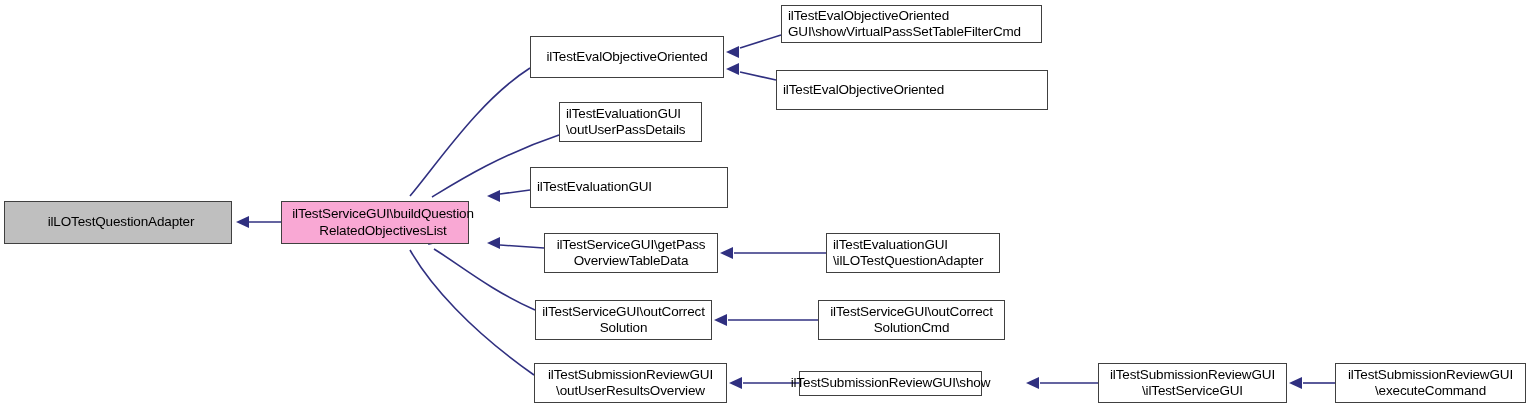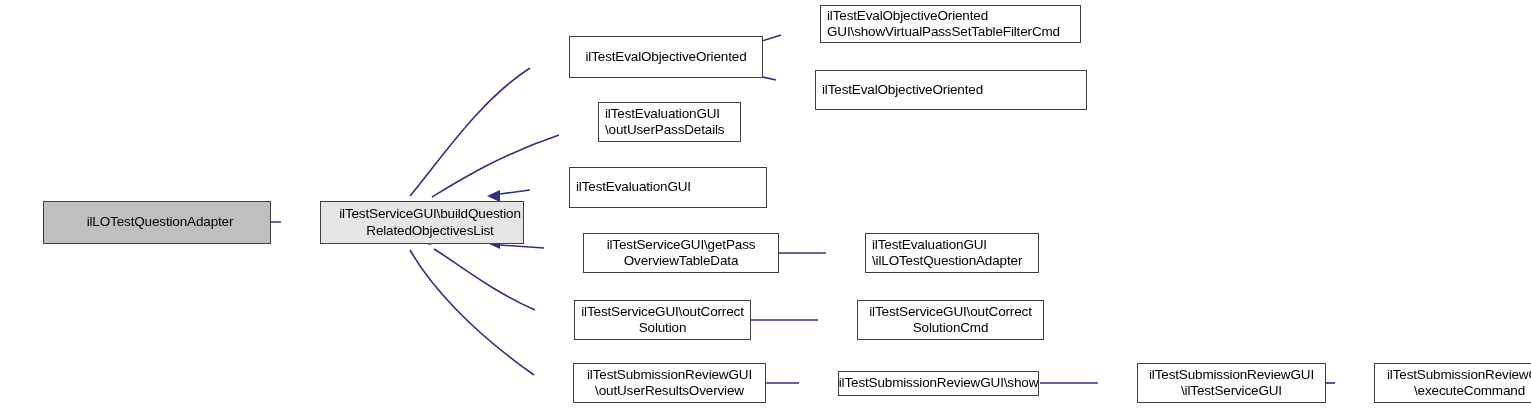--- a/index.html
+++ b/index.html
@@ -22,21 +22,20 @@
     border: 1px solid #404040;
     background: #ffffff;
     color: #000000;
     font-size: 13.5px;
     line-height: 16.5px;
     display: flex;
     flex-direction: column;
     justify-content: center;
     white-space: pre;
     letter-spacing: -0.15px;
-    margin-left: 39px;
   }
   .node.center { text-align: center; align-items: center; }
   .node.left   { text-align: left; align-items: flex-start; padding-left: 6px; }
   .node.highlight {
     background: #bfbfbf;
     border-color: #404040;
     align-items: center;
   }
   .node .ln { display: block; }
   svg.edges {
@@ -77,28 +76,28 @@
       <polygon points="714,320 727,314 727,326" fill="#303080"></polygon>
       <path d="M 799 383 L 743 383" stroke="#303080" stroke-width="1.6" fill="none"></path>
       <polygon points="729,383 742,377 742,389" fill="#303080"></polygon>
       <path d="M 1098 383 L 1040 383" stroke="#303080" stroke-width="1.6" fill="none"></path>
       <polygon points="1026,383 1039,377 1039,389" fill="#303080"></polygon>
       <path d="M 1335 383 L 1303 383" stroke="#303080" stroke-width="1.6" fill="none"></path>
       <polygon points="1289,383 1302,377 1302,389" fill="#303080"></polygon>
     </svg>
   <div id="nodes-layer">
       <div class="node left highlight" style="left: 4px; top: 201px; width: 228px; height: 43px; border-color: rgb(64, 64, 64); background: rgb(191, 191, 191);"><span class="ln">ilLOTestQuestionAdapter</span></div>
-      <div class="node center" style="left: 281px; top: 201px; width: 204px; height: 43px; border-color: rgb(64, 64, 64); background: #e5e5e5; padding-left: 16px;"><span class="ln">ilTestServiceGUI\buildQuestion</span><span class="ln">RelatedObjectivesList</span></div>
+      <div class="node center" style="left: 281px; top: 201px; width: 188px; height: 43px; border-color: rgb(64, 64, 64); background: #f9a8d4; padding-left: 16px;"><span class="ln">ilTestServiceGUI\buildQuestion</span><span class="ln">RelatedObjectivesList</span></div>
       <div class="node center" style="left: 530px; top: 36px; width: 194px; height: 42px; border-color: rgb(64, 64, 64); background: rgb(255, 255, 255);"><span class="ln">ilTestEvalObjectiveOriented</span></div>
       <div class="node left" style="left: 781px; top: 5px; width: 261px; height: 38px; border-color: rgb(64, 64, 64); background: rgb(255, 255, 255);"><span class="ln">ilTestEvalObjectiveOriented</span><span class="ln">GUI\showVirtualPassSetTableFilterCmd</span></div>
       <div class="node left" style="left: 776px; top: 70px; width: 272px; height: 40px; border-color: rgb(64, 64, 64); background: rgb(255, 255, 255);"><span class="ln">ilTestEvalObjectiveOriented</span></div>
       <div class="node left" style="left: 559px; top: 102px; width: 143px; height: 40px; border-color: rgb(64, 64, 64); background: rgb(255, 255, 255);"><span class="ln">ilTestEvaluationGUI</span><span class="ln">\outUserPassDetails</span></div>
       <div class="node left" style="left: 530px; top: 167px; width: 198px; height: 41px; border-color: rgb(64, 64, 64); background: rgb(255, 255, 255);"><span class="ln">ilTestEvaluationGUI</span></div>
-      <div class="node center" style="left: 544px; top: 233px; width: 196px; height: 40px; border-color: rgb(64, 64, 64); background: rgb(255, 255, 255);"><span class="ln">ilTestServiceGUI\getPass</span><span class="ln">OverviewTableData</span></div>
+      <div class="node center" style="left: 544px; top: 233px; width: 174px; height: 40px; border-color: rgb(64, 64, 64); background: rgb(255, 255, 255);"><span class="ln">ilTestServiceGUI\getPass</span><span class="ln">OverviewTableData</span></div>
       <div class="node left" style="left: 826px; top: 233px; width: 174px; height: 40px; border-color: rgb(64, 64, 64); background: rgb(255, 255, 255);"><span class="ln">ilTestEvaluationGUI</span><span class="ln">\ilLOTestQuestionAdapter</span></div>
       <div class="node center" style="left: 535px; top: 300px; width: 177px; height: 40px; border-color: rgb(64, 64, 64); background: rgb(255, 255, 255);"><span class="ln">ilTestServiceGUI\outCorrect</span><span class="ln">Solution</span></div>
       <div class="node center" style="left: 818px; top: 300px; width: 187px; height: 40px; border-color: rgb(64, 64, 64); background: rgb(255, 255, 255);"><span class="ln">ilTestServiceGUI\outCorrect</span><span class="ln">SolutionCmd</span></div>
       <div class="node center" style="left: 534px; top: 363px; width: 193px; height: 40px; border-color: rgb(64, 64, 64); background: rgb(255, 255, 255);"><span class="ln">ilTestSubmissionReviewGUI</span><span class="ln">\outUserResultsOverview</span></div>
-      <div class="node center" style="left: 799px; top: 371px; width: 201px; height: 25px; border-color: rgb(64, 64, 64); background: rgb(255, 255, 255);"><span class="ln">ilTestSubmissionReviewGUI\show</span></div>
+      <div class="node center" style="left: 799px; top: 371px; width: 183px; height: 25px; border-color: rgb(64, 64, 64); background: rgb(255, 255, 255);"><span class="ln">ilTestSubmissionReviewGUI\show</span></div>
       <div class="node center" style="left: 1098px; top: 363px; width: 189px; height: 40px; border-color: rgb(64, 64, 64); background: rgb(255, 255, 255);"><span class="ln">ilTestSubmissionReviewGUI</span><span class="ln">\ilTestServiceGUI</span></div>
       <div class="node center" style="left: 1335px; top: 363px; width: 191px; height: 40px; border-color: rgb(64, 64, 64); background: rgb(255, 255, 255);"><span class="ln">ilTestSubmissionReviewGUI</span><span class="ln">\executeCommand</span></div>
     </div>
 </div>
 
 </body></html>

